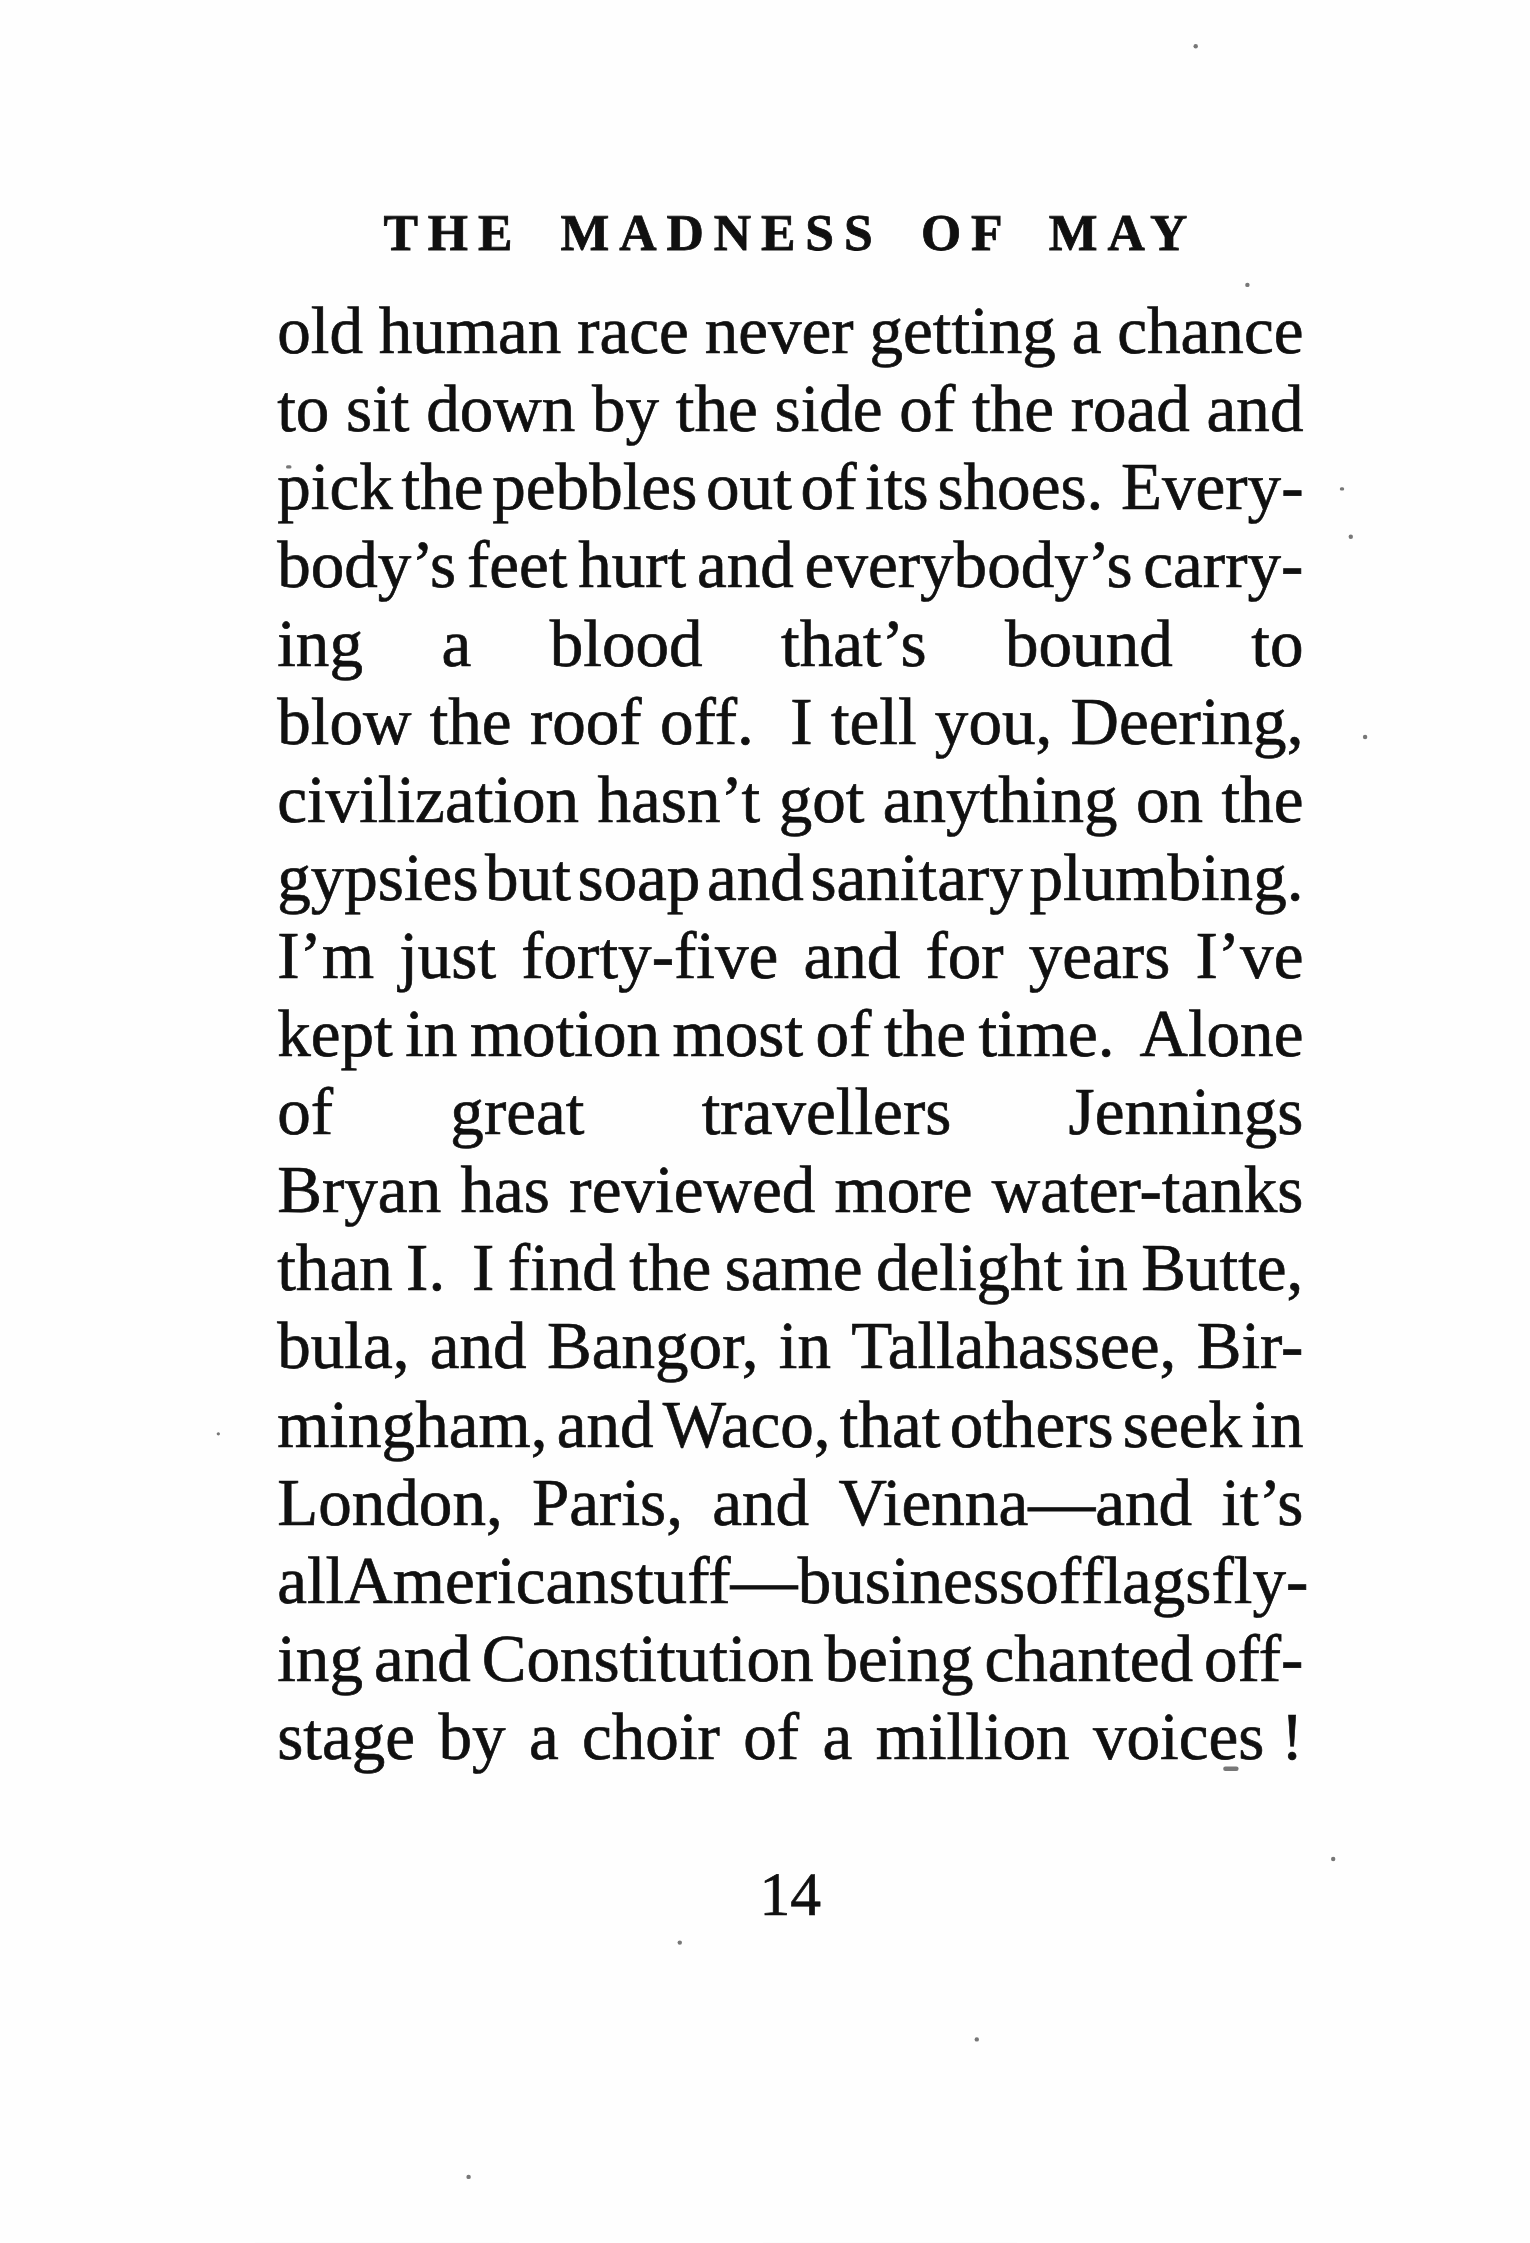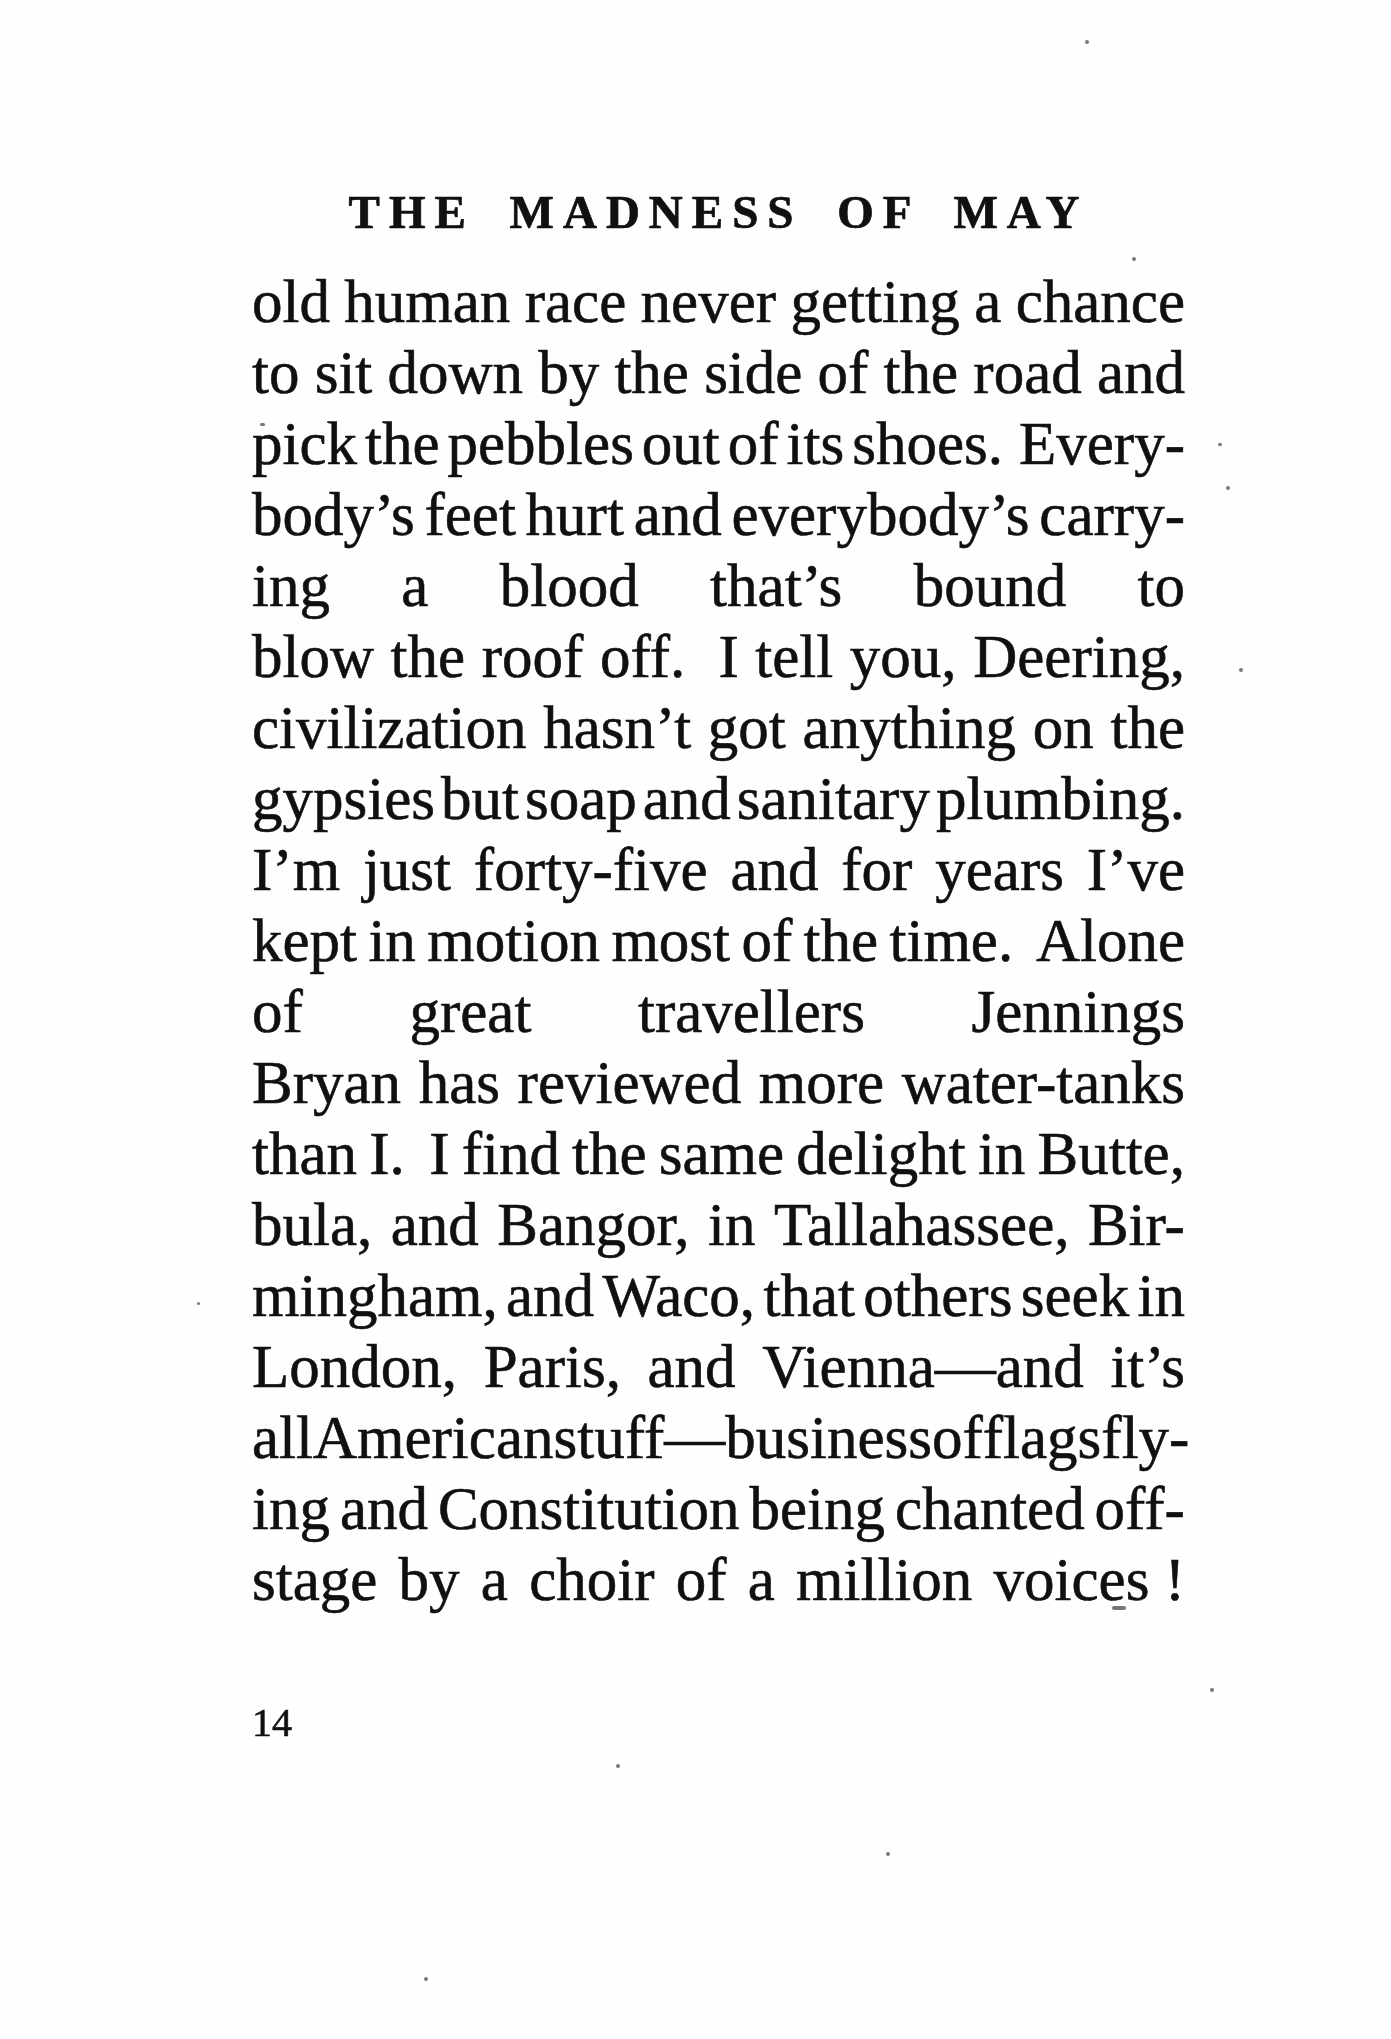--- a/index.html
+++ b/index.html
@@ -49,22 +49,22 @@
     display: inline-block;
     white-space: pre;
   }
   .folio {
     position: absolute;
     left: 252px;
     top: 1701px;
     width: 933px;
     height: 44px;
     line-height: 44px;
-    text-align: left;
-    font-size: 40px;
+    text-align: center;
+    font-size: 56px;
     -webkit-text-stroke: 0.6px #101010;
   }
   .speck {
     position: absolute;
     background: #4a4a4a;
     border-radius: 2px;
     opacity: 0.75;
   }
 </style>
 </head>

